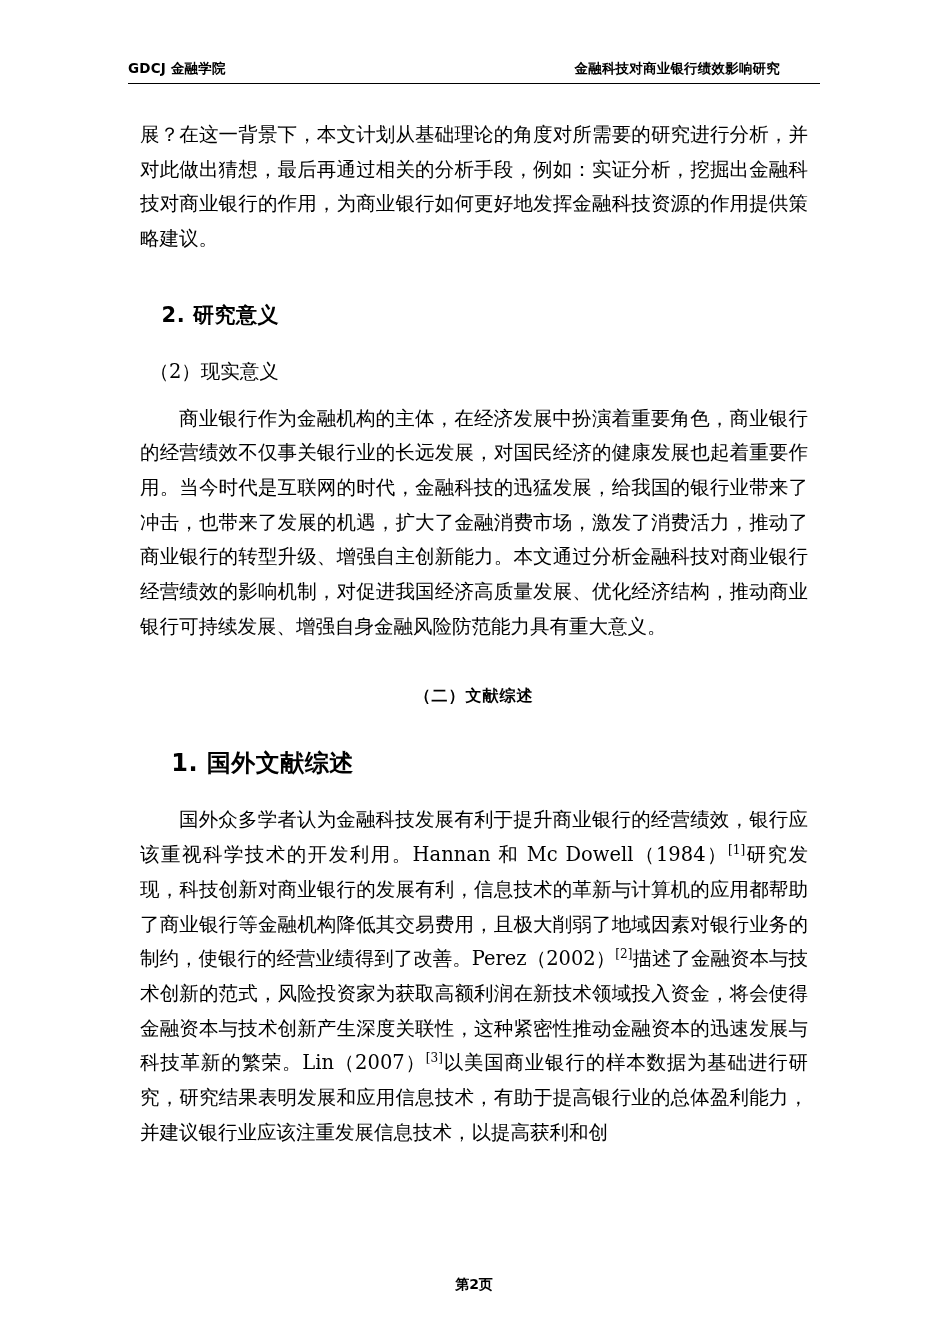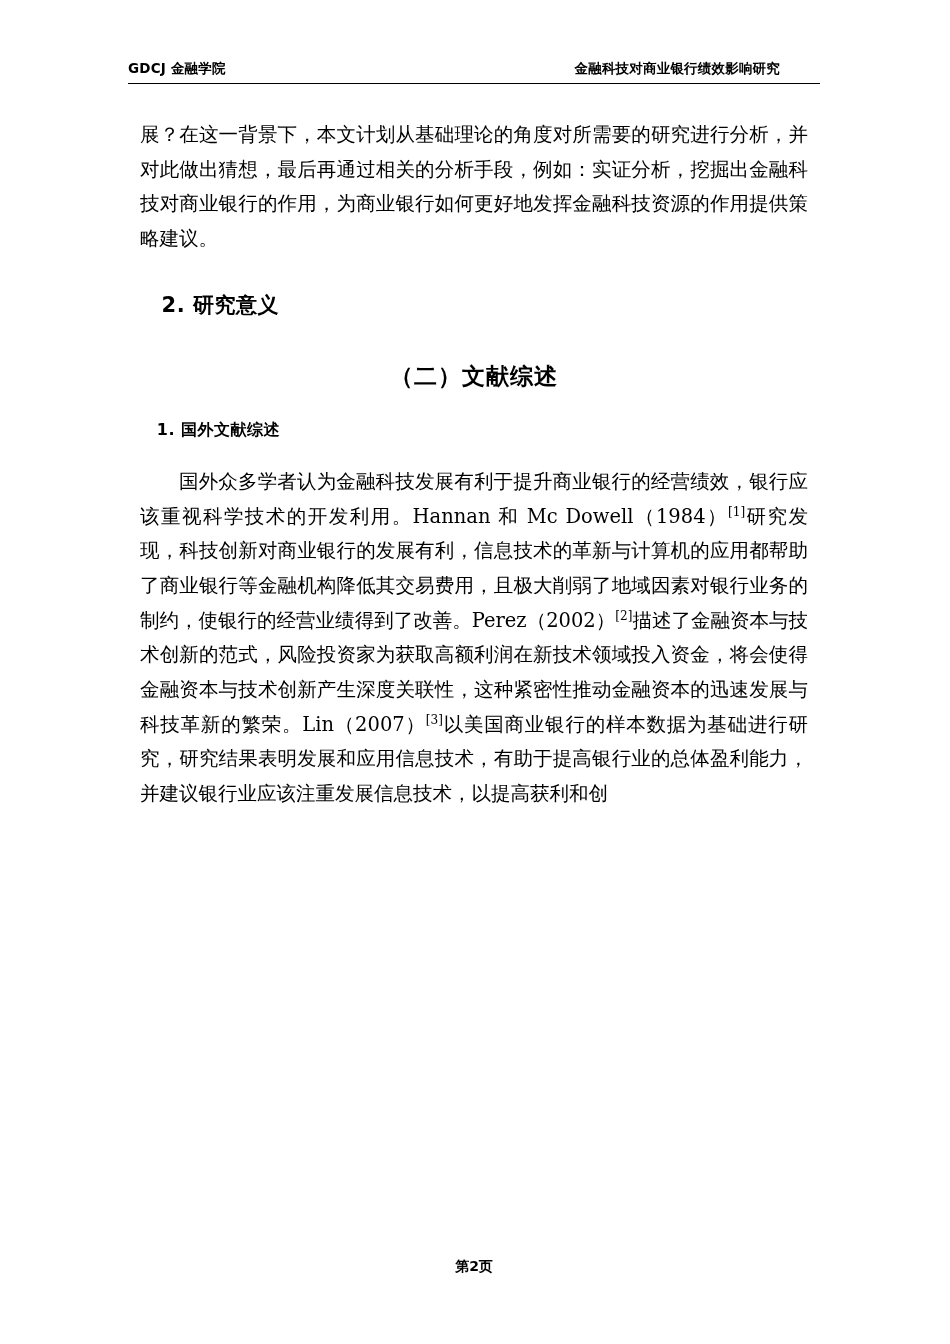--- a/index.html
+++ b/index.html
@@ -46,35 +46,35 @@
     font-size: 19.5px;
     line-height: 1.78;
     text-align: justify;
     text-justify: inter-ideograph;
     font-family: "DejaVu Serif", "Liberation Serif", serif;
   }
   p.indent { text-indent: 2em; }
   h2.section {
     font-size: 21px;
     font-weight: bold;
-    margin: 34px 0 26px 0;
+    margin: 44px 0 26px 0;
     text-indent: 1.6em;
     font-family: "DejaVu Sans", "Liberation Sans", sans-serif;
     letter-spacing: 0.5px;
   }
   h2.section-center {
-    font-size: 23px;
+    font-size: 16px;
     font-weight: bold;
-    margin: 42px 0 28px 0;
+    margin: 42px 0 40px 0;
     text-align: center;
     font-family: "DejaVu Sans", "Liberation Sans", sans-serif;
     letter-spacing: 1px;
   }
   h3.subsection {
-    font-size: 16px;
+    font-size: 24px;
     font-weight: bold;
     margin: 26px 0 24px 0;
     text-indent: 1.8em;
     font-family: "DejaVu Sans", "Liberation Sans", sans-serif;
     letter-spacing: 0.5px;
   }
   .sublabel {
     margin: 18px 0 0 0;
     font-size: 19.5px;
     line-height: 1.78;
@@ -84,21 +84,21 @@
   sup {
     font-size: 0.62em;
     vertical-align: super;
     line-height: 0;
   }
   
   .footer {
     position: absolute;
     left: 0;
     right: 0;
-    bottom: 68px;
+    bottom: 50px;
     text-align: center;
     font-size: 14px;
     font-weight: bold;
     font-family: "DejaVu Sans", "Liberation Sans", sans-serif;
   }
 </style>
 </head>
 <body>
 
 <div class="page">
@@ -108,20 +108,22 @@
     <div class="header-right">金融科技对商业银行绩效影响研究</div>
   </div>
 
   <div class="body-wrap">
 
     <p class="para">展？在这一背景下，本文计划从基础理论的角度对所需要的研究进行分析，并对此做出猜想，最后再通过相关的分析手段，例如：实证分析，挖掘出金融科技对商业银行的作用，为商业银行如何更好地发挥金融科技资源的作用提供策略建议。</p>
 
     <h2 class="section">2. 研究意义</h2>
 
 
+    <p class="sublabel">（2）现实意义</p>
+    <p class="para indent">商业银行作为金融机构的主体，在经济发展中扮演着重要角色，商业银行的经营绩效不仅事关银行业的长远发展，对国民经济的健康发展也起着重要作用。当今时代是互联网的时代，金融科技的迅猛发展，给我国的银行业带来了冲击，也带来了发展的机遇，扩大了金融消费市场，激发了消费活力，推动了商业银行的转型升级、增强自主创新能力。本文通过分析金融科技对商业银行经营绩效的影响机制，对促进我国经济高质量发展、优化经济结构，推动商业银行可持续发展、增强自身金融风险防范能力具有重大意义。</p>
 
     <h2 class="section-center">（二）文献综述</h2>
 
     <h3 class="subsection">1. 国外文献综述</h3>
 
     <p class="para indent"><span>国外众多学者认为金融科技发展有利于提升商业银行的经营绩效，银行应该重视科学技术的开发利用。Hannan 和 Mc Dowell（1984）</span><sup>[1]</sup><span>研究发现，科技创新对商业银行的发展有利，信息技术的革新与计算机的应用都帮助了商业银行等金融机构降低其交易费用，且极大削弱了地域因素对银行业务的制约，使银行的经营业绩得到了改善。Perez（2002）</span><sup>[2]</sup><span>描述了金融资本与技术创新的范式，风险投资家为获取高额利润在新技术领域投入资金，将会使得金融资本与技术创新产生深度关联性，这种紧密性推动金融资本的迅速发展与科技革新的繁荣。Lin（2007）</span><sup>[3]</sup><span>以美国商业银行的样本数据为基础进行研究，研究结果表明发展和应用信息技术，有助于提高银行业的总体盈利能力，并建议银行业应该注重发展信息技术，以提高获利和创</span></p>
 
   </div>
 
   <div class="footer">

